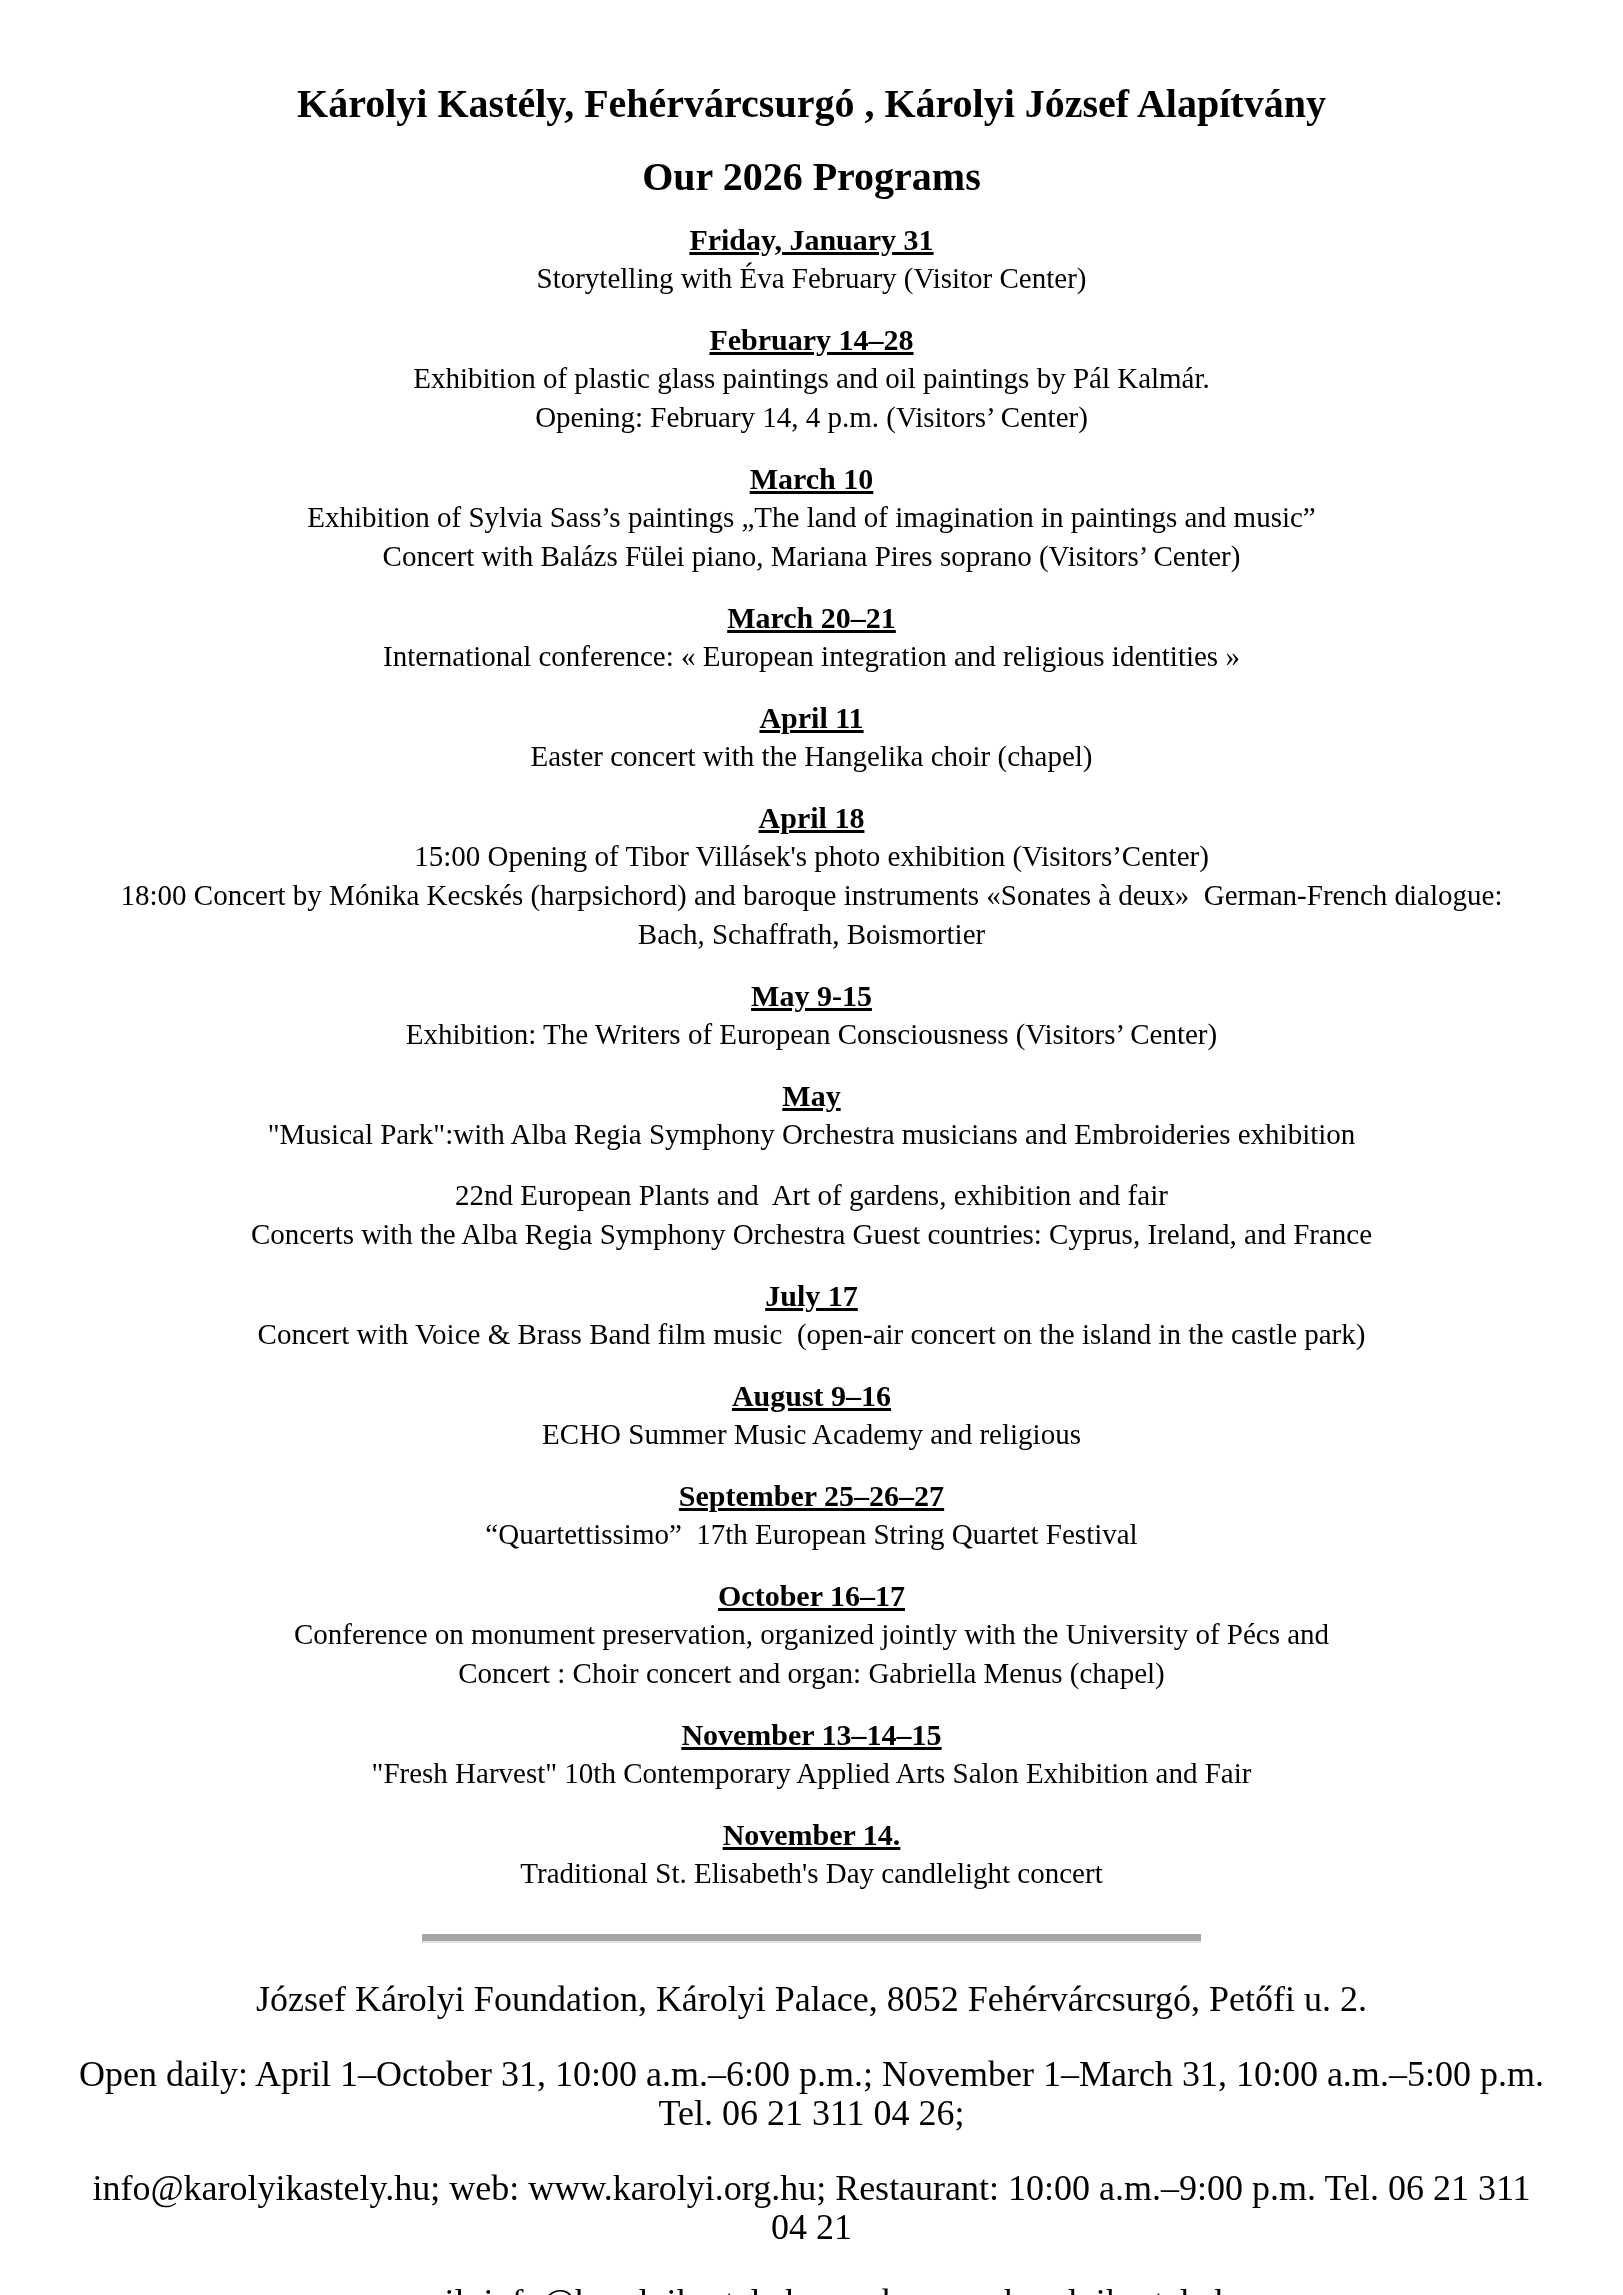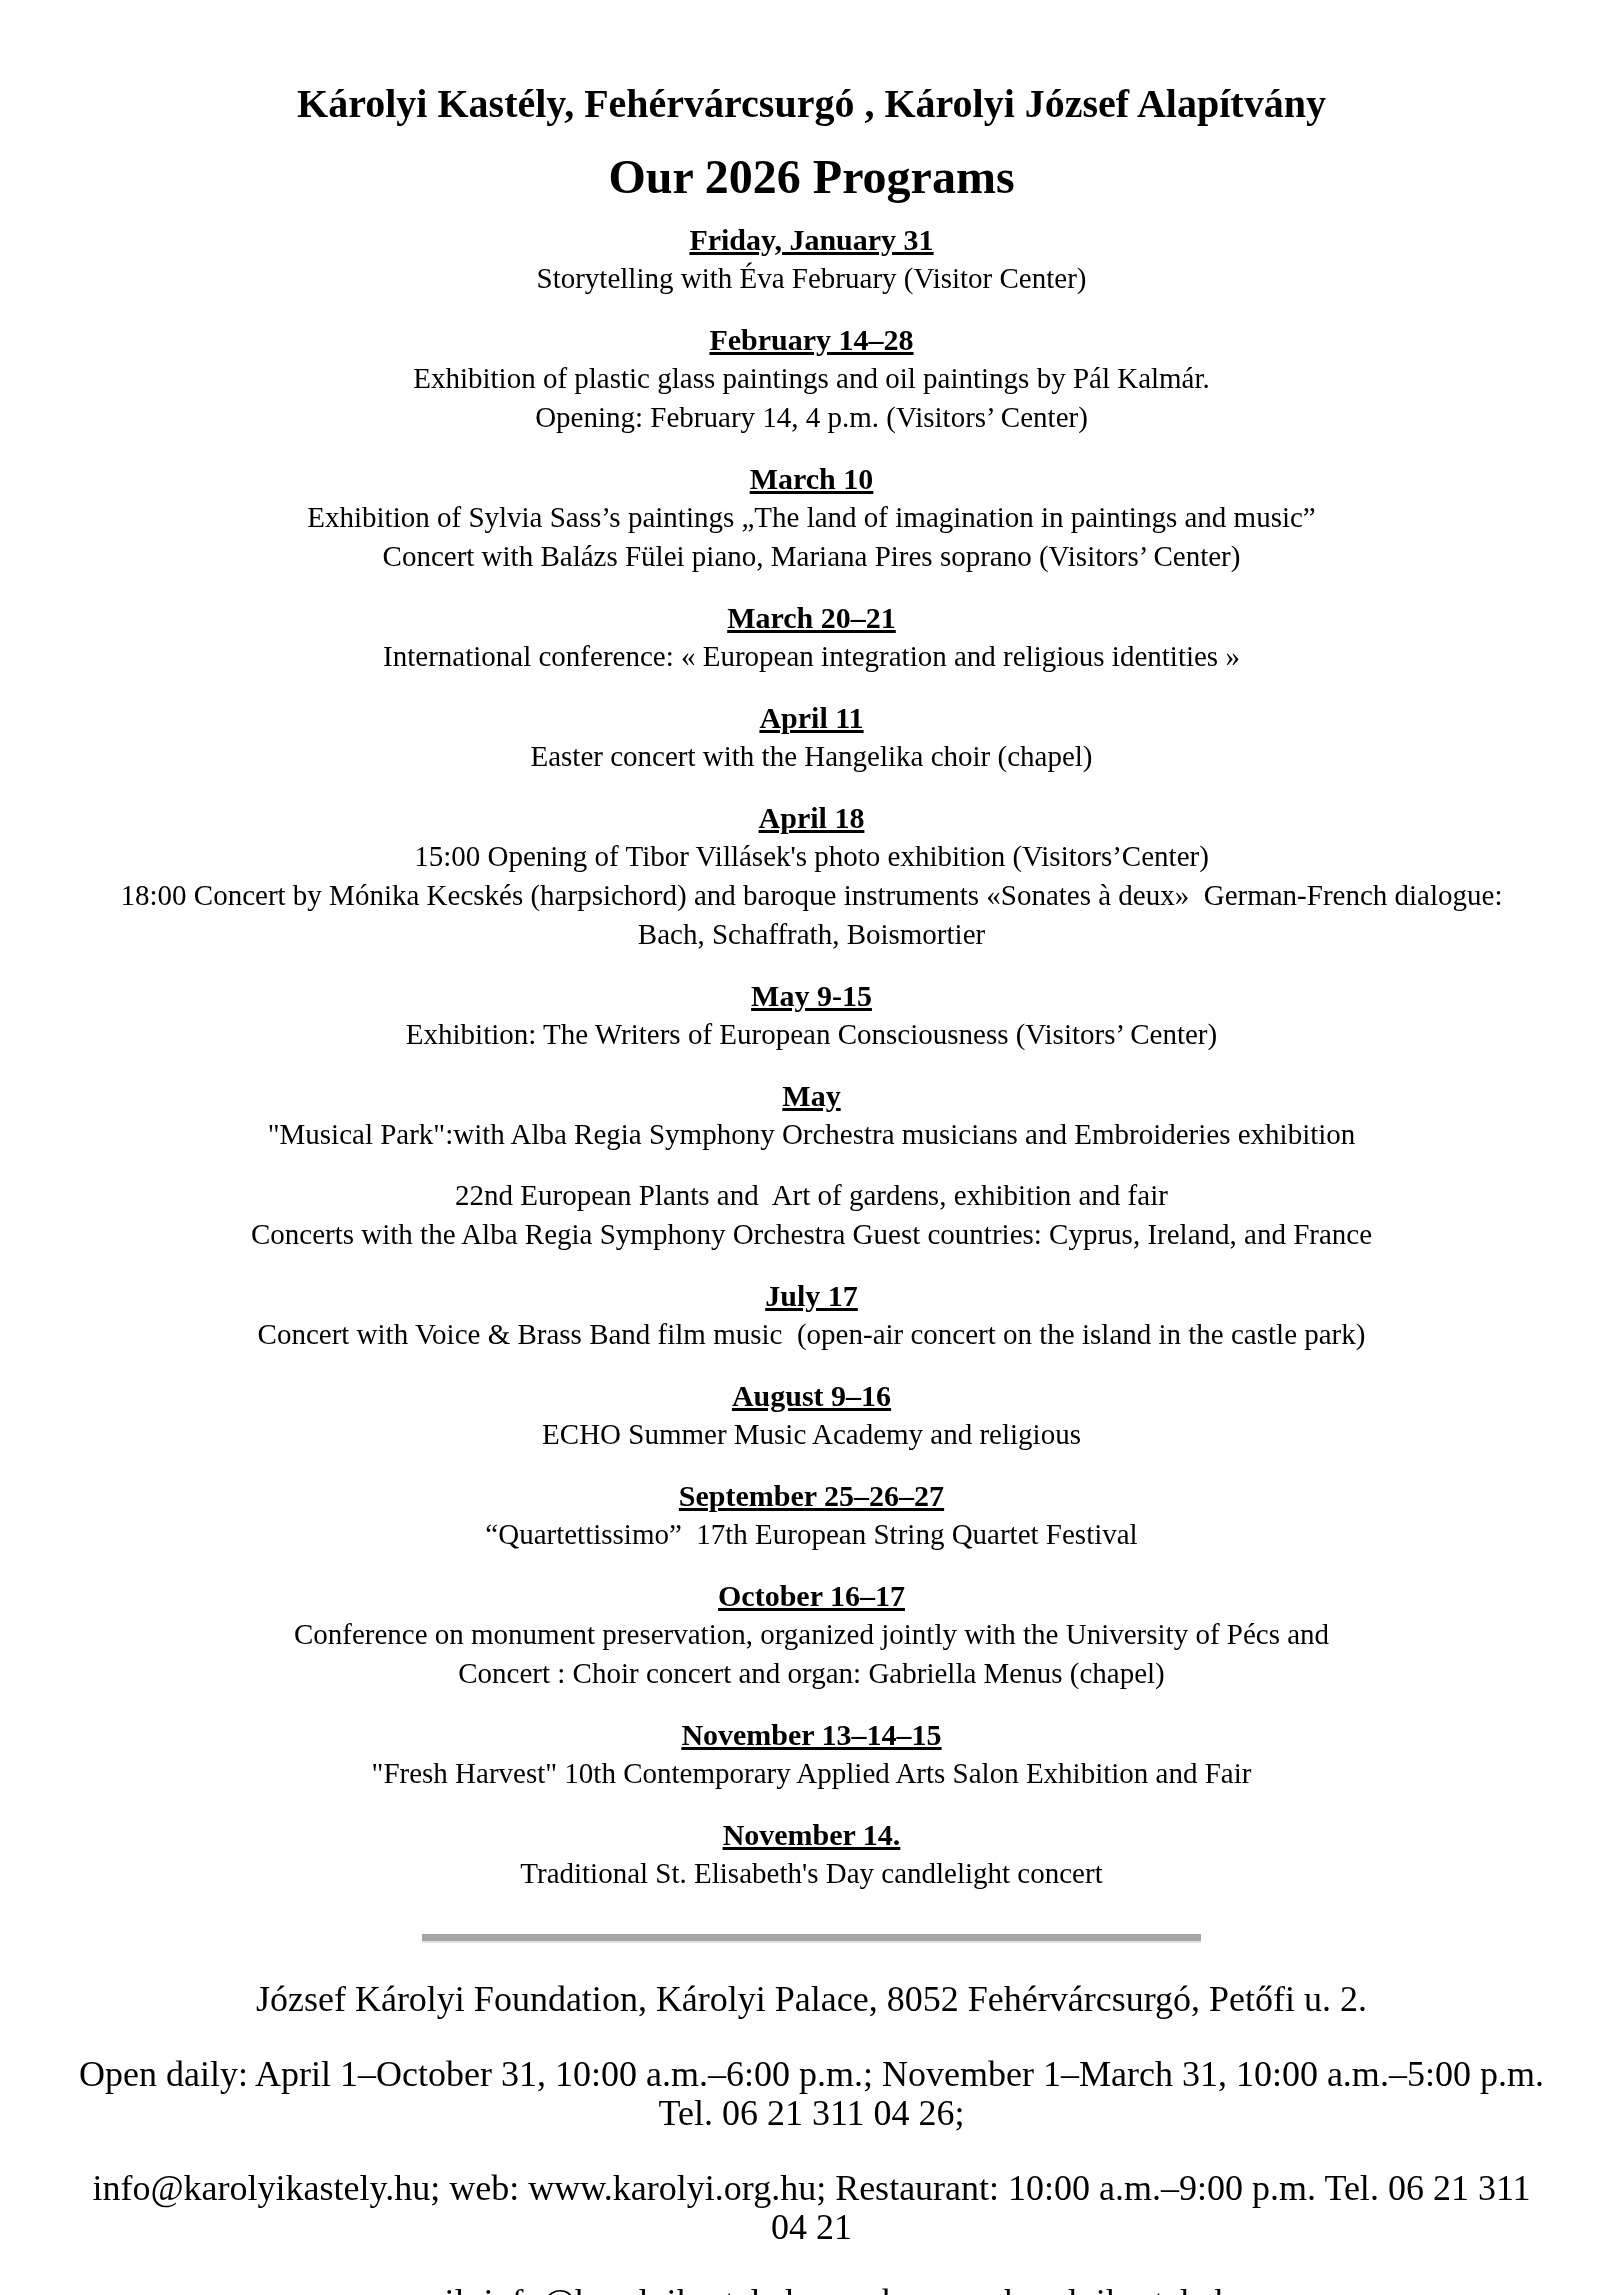--- a/index.html
+++ b/index.html
@@ -19,21 +19,21 @@
     text-align: center;
     overflow: hidden;
   }
   .org-line {
     font-size: 40px;
     font-weight: bold;
     line-height: 39px;
     margin: 0 0 29px 0;
   }
   .doc-title {
-    font-size: 48px;
+    font-size: 40px;
     font-weight: bold;
     line-height: 50px;
     margin: 0 0 18.3px 0;
   }
   .event {
     margin: 0 0 22px 0;
   }
   .event-date {
     font-size: 30px;
     font-weight: bold;

